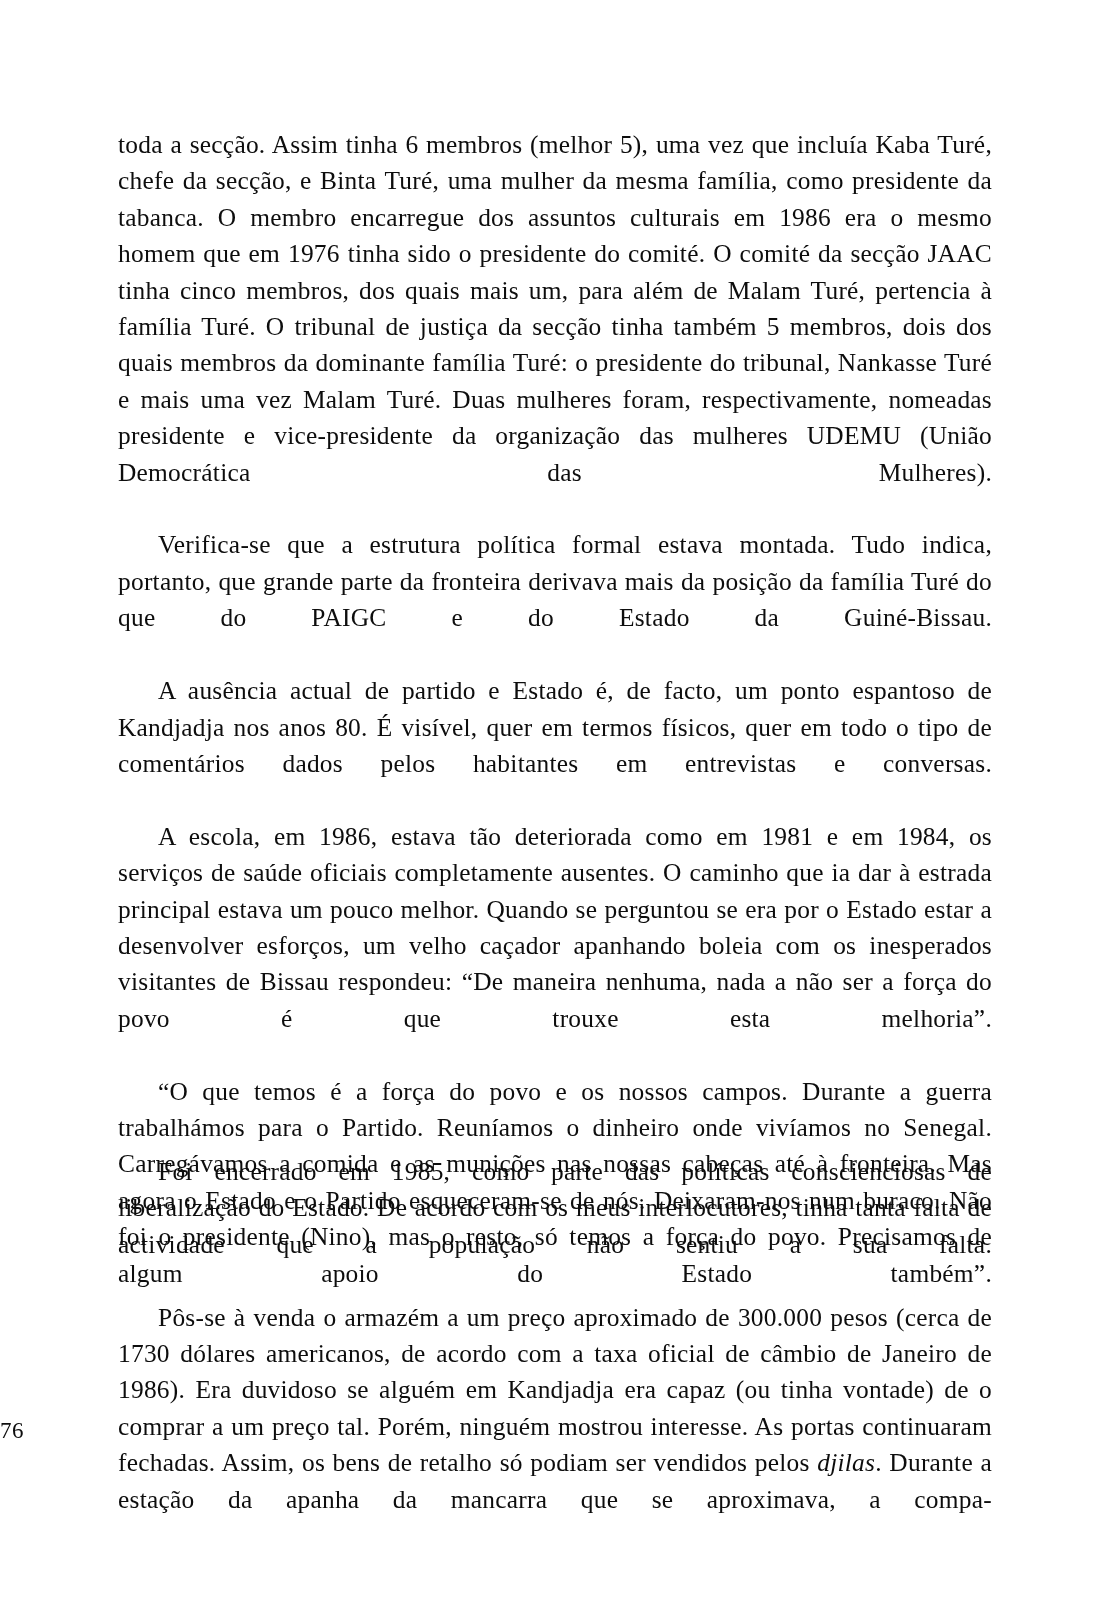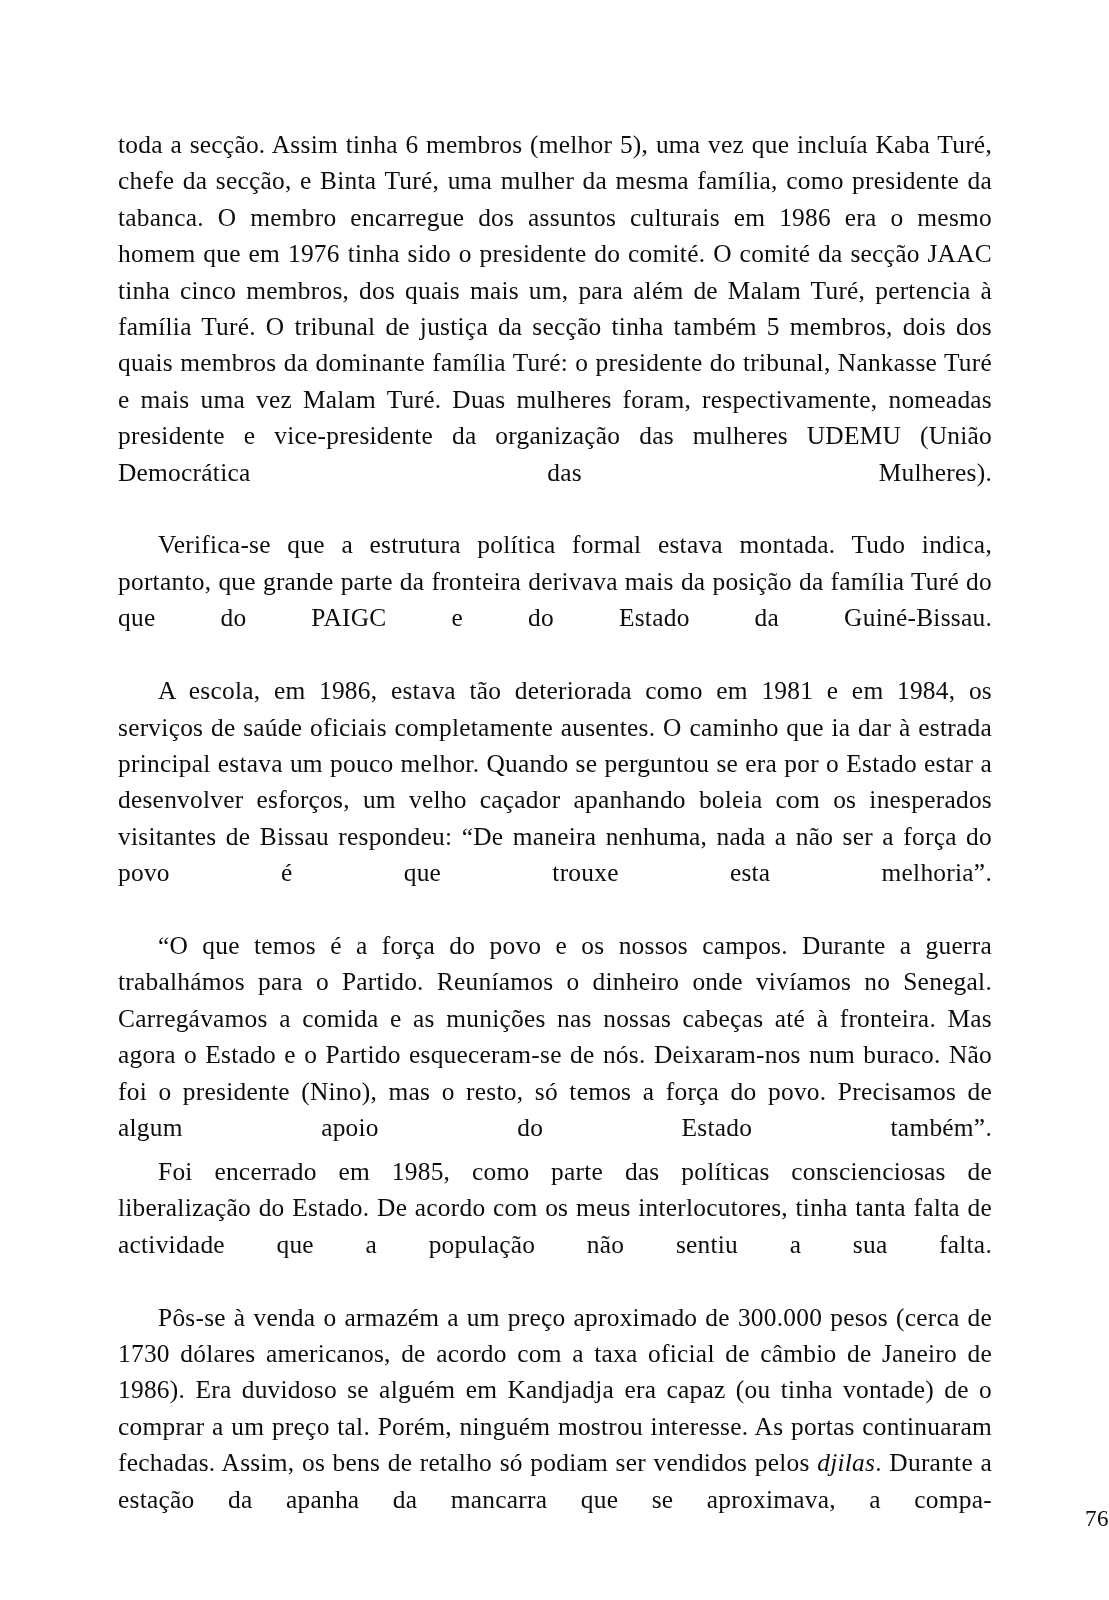--- a/index.html
+++ b/index.html
@@ -58,36 +58,37 @@
   }
   .lower-block {
     position: absolute;
     left: 118px;
     top: 1153px;
     width: 874px;
   }
   .page-number {
     position: absolute;
     left: 0;
-    top: 1506px;
+    top: 1418px;
     width: 1109px;
-    text-align: right;
+    text-align: left;
     font-size: 23px;
     letter-spacing: 0.02em;
   }
   .it { font-style: italic; }
 </style>
 </head>
 <body>
 
 <div class="page">
 
   <div class="textblock">
     <p class="para noindent">toda a secção. Assim tinha 6 membros (melhor 5), uma vez que incluía Kaba Turé, chefe da secção, e Binta Turé, uma mulher da mesma família, como presidente da tabanca. O membro encarregue dos assuntos culturais em 1986 era o mesmo homem que em 1976 tinha sido o presidente do comité. O comité da secção JAAC tinha cinco membros, dos quais mais um, para além de Malam Turé, pertencia à família Turé. O tribunal de justiça da secção tinha também 5 membros, dois dos quais membros da dominante família Turé: o presidente do tribunal, Nankasse Turé e mais uma vez Malam Turé. Duas mulheres foram, respectivamente, nomeadas presidente e vice-presidente da organização das mulheres UDEMU (União Democrática das Mulheres).</p>
     <p class="para indent">Verifica-se que a estrutura política formal estava montada. Tudo indica, portanto, que grande parte da fronteira derivava mais da posição da família Turé do que do PAIGC e do Estado da Guiné-Bissau.</p>
+    <p class="para indent">A ausência actual de partido e Estado é, de facto, um ponto espantoso de Kandjadja nos anos 80. É visível, quer em termos físicos, quer em todo o tipo de comentários dados pelos habitantes em entrevistas e conversas.</p>
     <p class="para indent">A escola, em 1986, estava tão deteriorada como em 1981 e em 1984, os serviços de saúde oficiais completamente ausentes. O caminho que ia dar à estrada principal estava um pouco melhor. Quando se perguntou se era por o Estado estar a desenvolver esforços, um velho caçador apanhando boleia com os inesperados visitantes de Bissau respondeu: “De maneira nenhuma, nada a não ser a força do povo é que trouxe esta melhoria”.</p>
     <p class="para indent">“O que temos é a força do povo e os nossos campos. Durante a guerra trabalhámos para o Partido. Reuníamos o dinheiro onde vivíamos no Senegal. Carregávamos a comida e as munições nas nossas cabeças até à fronteira. Mas agora o Estado e o Partido esqueceram-se de nós. Deixaram-nos num buraco. Não foi o presidente (Nino), mas o resto, só temos a força do povo. Precisamos de algum apoio do Estado também”.</p>
   </div>
 
 
   <div class="lower-block">
     <p class="para indent">Foi encerrado em 1985, como parte das políticas conscienciosas de liberalização do Estado. De acordo com os meus interlocutores, tinha tanta falta de actividade que a população não sentiu a sua falta.</p>
     <p class="para indent"><span>Pôs-se à venda o armazém a um preço aproximado de 300.000 pesos (cerca de 1730 dólares americanos, de acordo com a taxa oficial de câmbio de Janeiro de 1986). Era duvidoso se alguém em Kandjadja era capaz (ou tinha vontade) de o comprar a um preço tal. Porém, ninguém mostrou interesse. As portas continuaram fechadas. Assim, os bens de retalho só podiam ser vendidos pelos </span><span class="it">djilas</span><span>. Durante a estação da apanha da mancarra que se aproximava, a compa-</span></p>
   </div>
 

